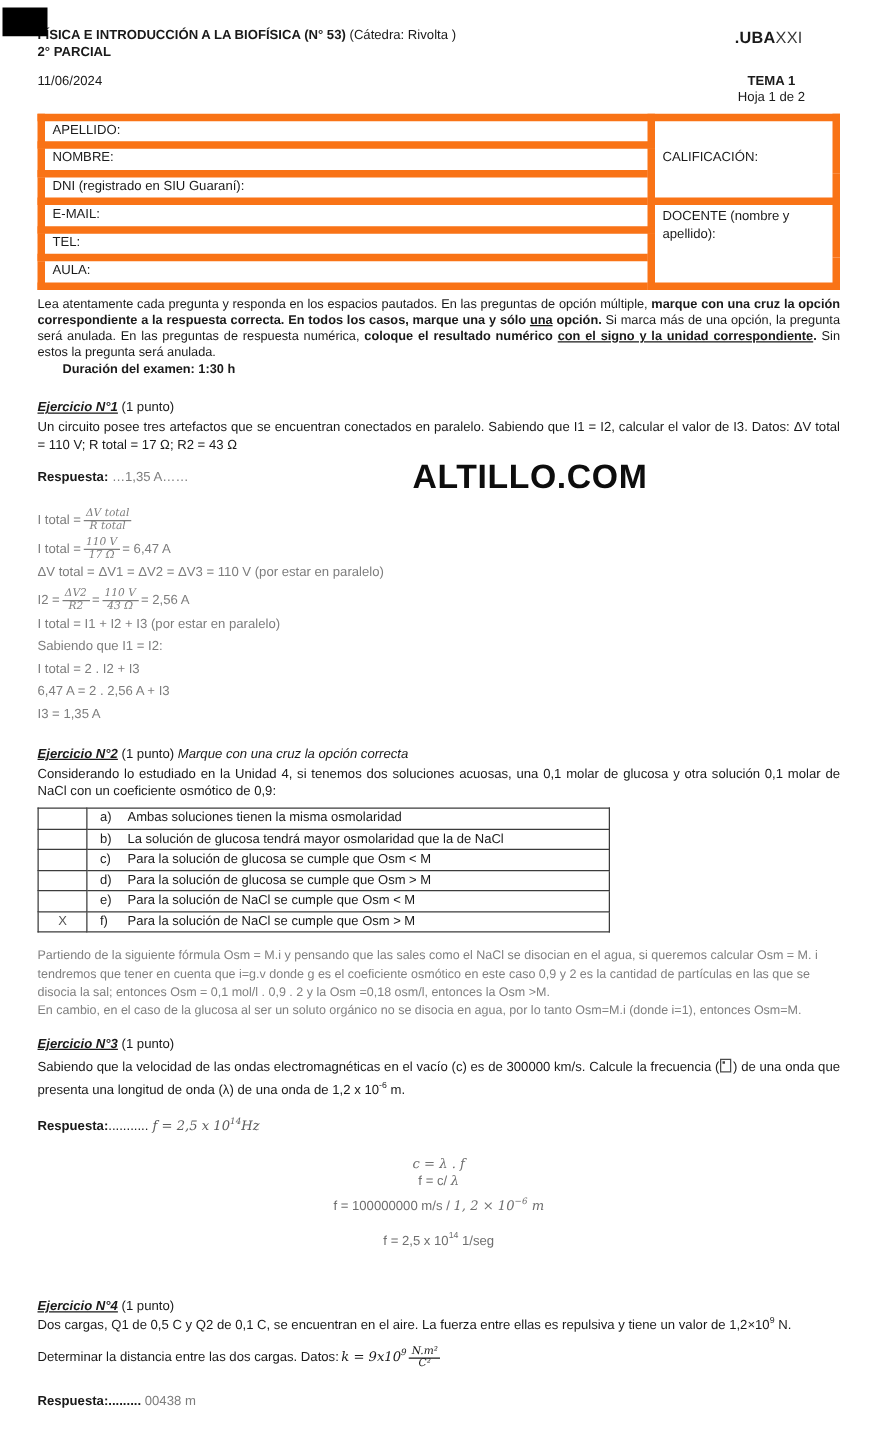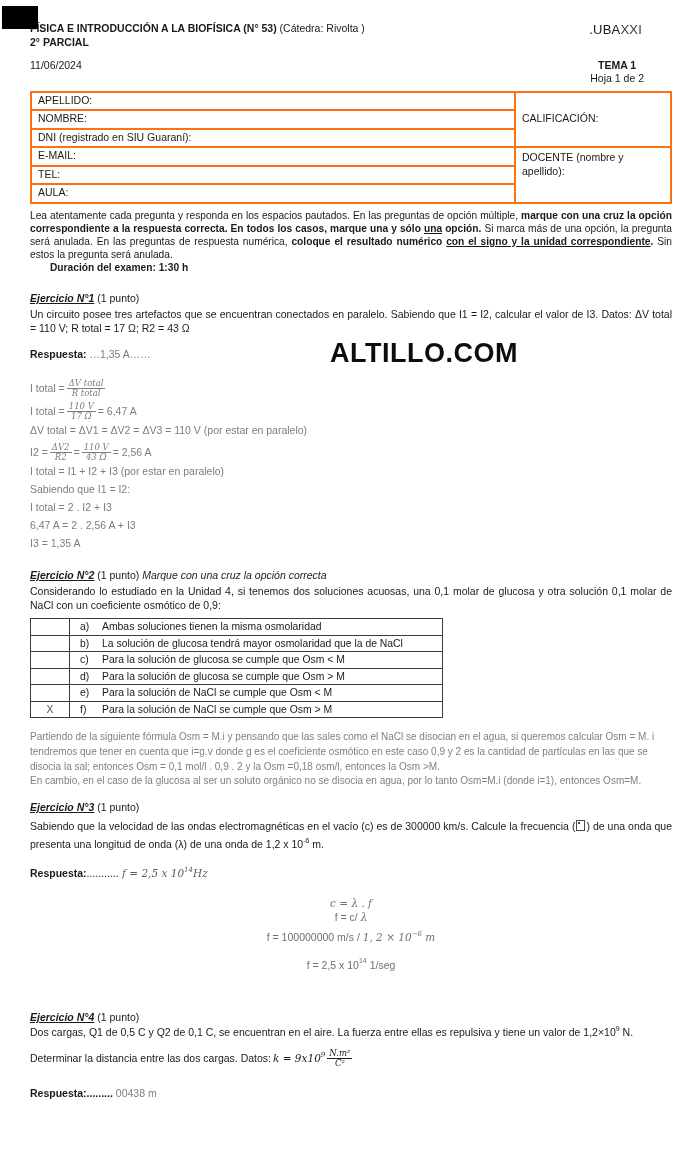--- a/index.html
+++ b/index.html
@@ -8,44 +8,44 @@
   .corner-block{position:absolute;left:2px;top:6px;width:36px;height:23px;background:#000;}
   .content{padding:22px 28px 0 30px;}
   .b{font-weight:bold;}
   .i{font-style:italic;}
   .u{text-decoration:underline;}
   .g{color:#7d7d7d;}
   .math{font-family:"DejaVu Serif",serif;font-style:italic;}
   sup{font-size:7px;position:relative;top:-1px;line-height:0;}
   .header{display:flex;justify-content:space-between;align-items:flex-start;}
   .logo{font-size:13px;letter-spacing:0.2px;margin-right:30px;}
-  .logo-b{font-weight:normal;}
+  .logo-b{font-weight:bold;}
   .logo-l{font-weight:normal;color:#3a3a3a;}
   .daterow{display:flex;justify-content:space-between;margin-top:10px;}
   .tema{text-align:center;margin-right:28px;line-height:1.25;}
   table.formtable{border-collapse:collapse;width:642px;margin-top:5px;table-layout:fixed;}
-  table.formtable td{border:2px solid #f97316;padding:1px 6px;height:14.5px;font-size:10.5px;}
+  table.formtable td{border:6px solid #f97316;padding:1px 6px;height:14.5px;font-size:10.5px;}
   table.formtable td.rcol{vertical-align:middle;}
   table.formtable td.rcol-top{vertical-align:top;padding-top:3px;}
   .instructions{margin:5px 0 0 0;text-align:justify;font-size:10.2px;line-height:1.29;}
   .bold-line{margin:0;font-weight:bold;font-size:10.2px;padding-left:20px;}
   .ex{margin-top:0;}
   .ex-head{font-weight:bold;font-style:italic;text-decoration:underline;text-align:center;}
   .statement{text-align:justify;margin:2px 0 0 0;}
   .answer-row{position:relative;margin-top:13px;height:30px;}
   .watermark{position:absolute;left:300px;top:-12px;font-size:27px;font-weight:bold;
              letter-spacing:0.5px;color:#0d0d0d;}
   .sol{margin-top:0;color:#7d7d7d;}
   .sol-line{margin:0 0 2px 0;min-height:16px;}
   .sol-line.tall{min-height:21px;display:flex;align-items:center;gap:2px;}
   .frac{display:inline-block;vertical-align:middle;text-align:center;
         font-family:"DejaVu Serif",serif;font-style:italic;font-size:8.5px;line-height:1.12;}
   .frac .num{display:block;border-bottom:1px solid currentColor;padding:0 2px;}
   .frac .den{display:block;padding:0 2px;}
-  table.opts{border-collapse:collapse;width:413px;margin-top:6px;table-layout:fixed;}
+  table.opts{border-collapse:collapse;width:458px;margin-top:6px;table-layout:fixed;}
   table.opts td{border:1px solid #3c3c3c;height:15.5px;font-size:10.4px;padding:0 4px;}
   table.opts td.mark{width:30px;text-align:center;color:#555;}
   table.opts td .letter{display:inline-block;width:16px;margin-left:6px;}
   table.opts td .opt-text{margin-left:6px;}
   .explain{margin-top:12px;color:#808080;line-height:1.47;font-size:10px;}
   .explain p{margin:0;}
   .center{text-align:center;color:#6f6f6f;}
   .tofu{display:inline-block;width:7px;height:9px;border:1px solid #4a4a4a;
         vertical-align:-1px;margin:0 1px;background:
         linear-gradient(#4a4a4a,#4a4a4a) 1px 1px/2px 2px no-repeat;}

